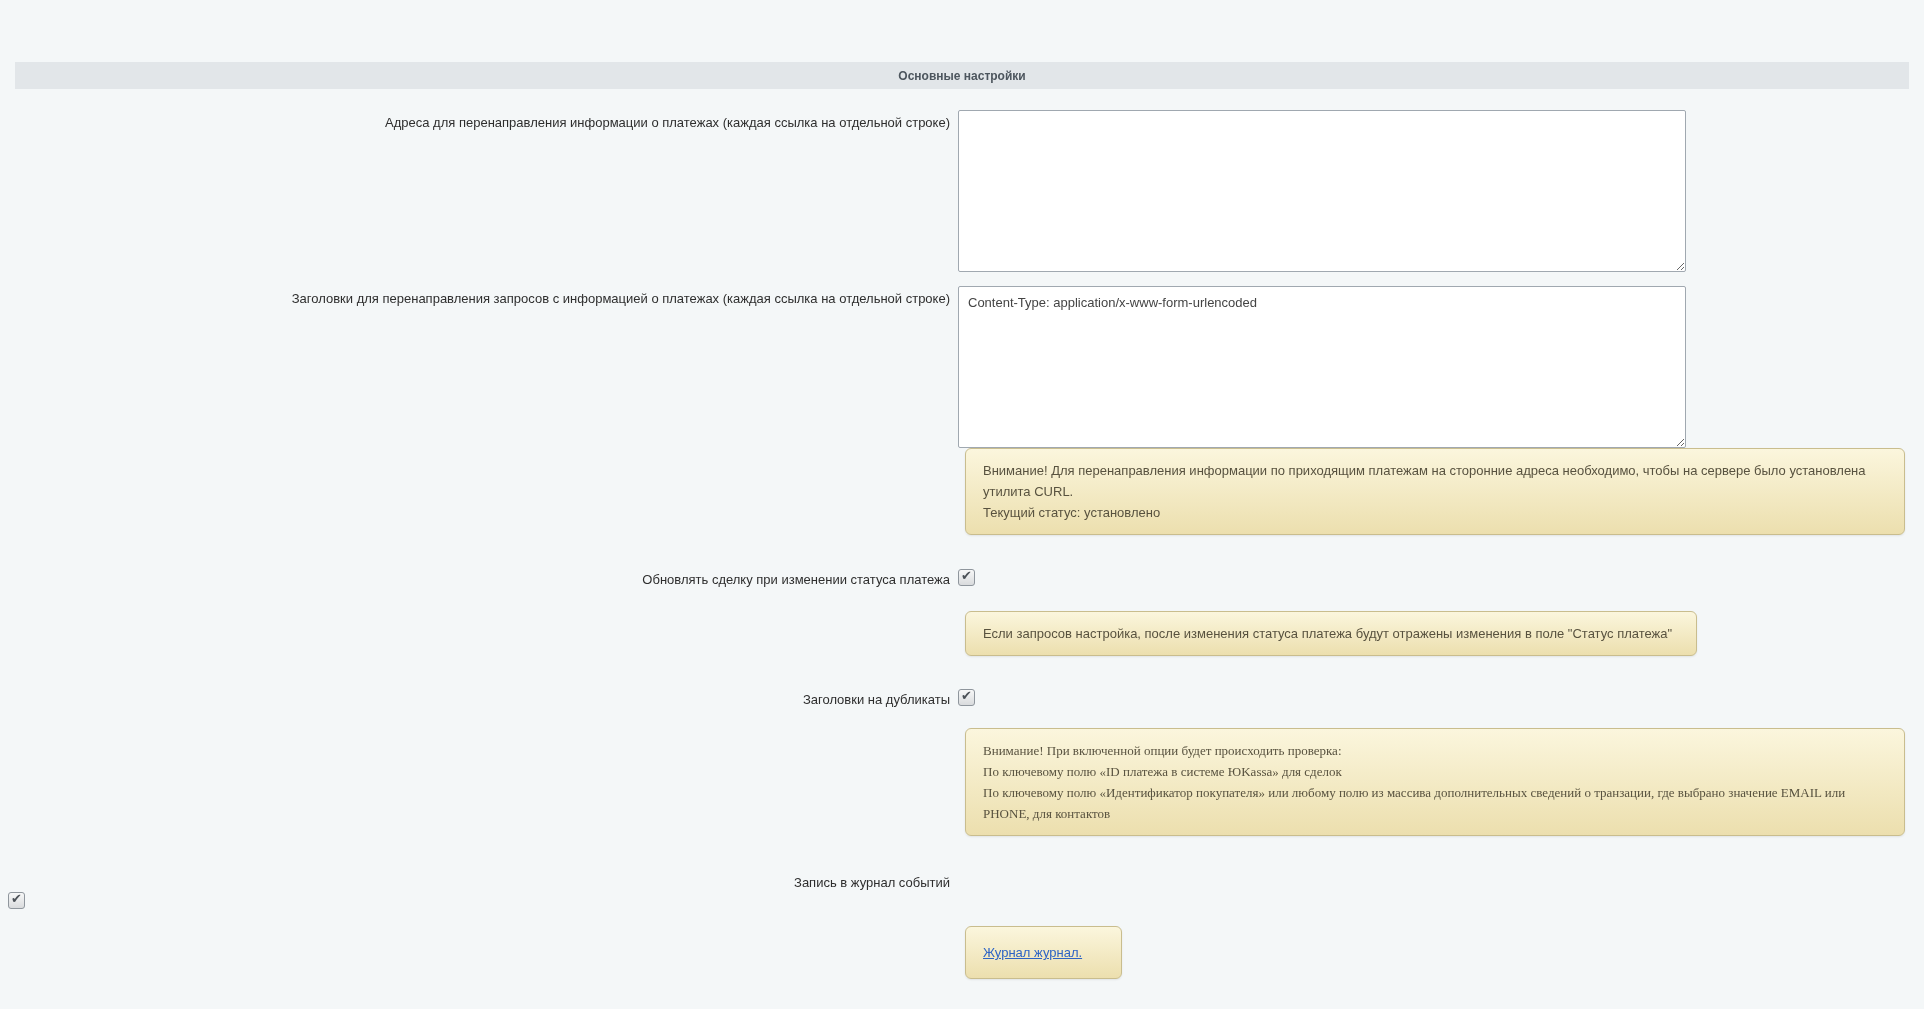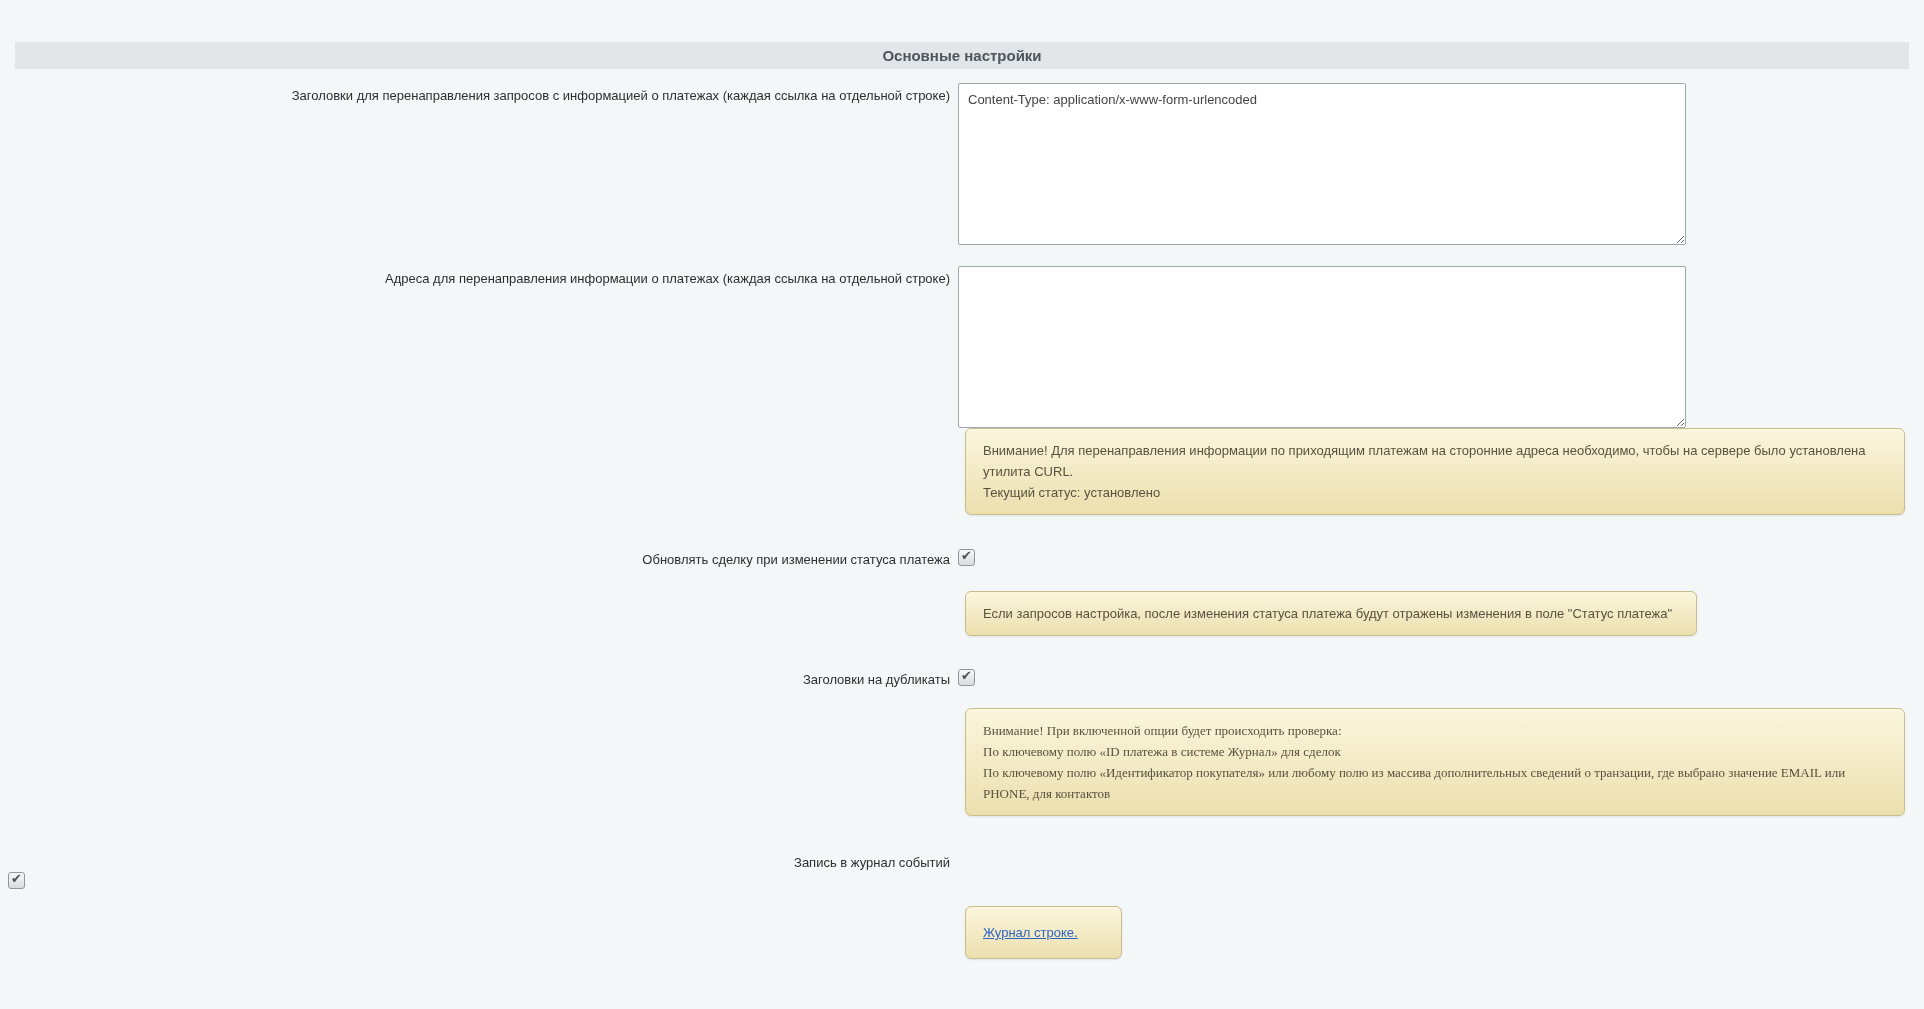--- a/index.html
+++ b/index.html
@@ -8,27 +8,27 @@
     background: #f4f7f8;
     font-family: "Liberation Sans", "DejaVu Sans", sans-serif;
   }
   .page {
     position: relative;
     width: 1924px;
     height: 1009px;
     overflow: hidden;
   }
   .section-header {
-    margin: 42px 15px 0 15px;
+    margin: 62px 15px 0 15px;
     height: 27px;
     background: #e2e6e9;
     display: flex;
     align-items: center;
     justify-content: center;
-    font-size: 15px;
+    font-size: 12px;
     font-weight: bold;
     color: #4d565e;
   }
   .row {
     display: flex;
     align-items: flex-start;
   }
   .lbl {
     flex: none;
     width: 950px;
@@ -110,28 +110,28 @@
 </style>
 </head>
 <body>
 
 <div class="page">
 
   <div class="section-header">
     <span>Основные настройки</span>
   </div>
 
+  <div class="row mt-r1">
+    <div class="lbl">Адреса для перенаправления информации о платежах (каждая ссылка на отдельной строке)</div>
+    <textarea class="ta ta-1 ctrl" style=""></textarea>
+  </div>
+
   <div class="row mt-r2">
     <div class="lbl">Заголовки для перенаправления запросов с информацией о платежах (каждая ссылка на отдельной строке)</div>
     <textarea class="ta ta-2 ctrl" style="">Content-Type: application/x-www-form-urlencoded</textarea>
-  </div>
-
-  <div class="row mt-r1">
-    <div class="lbl">Адреса для перенаправления информации о платежах (каждая ссылка на отдельной строке)</div>
-    <textarea class="ta ta-1 ctrl" style=""></textarea>
   </div>
 
   <div class="offset mt-w1">
     <div class="note note-wide">
       <div>Внимание! Для перенаправления информации по приходящим платежам на сторонние адреса необходимо, чтобы на сервере было установлена утилита CURL.</div>
       <div>Текущий статус: установлено</div>
     </div>
   </div>
 
   <div class="row cb-row mt-cb1">
@@ -146,29 +146,29 @@
   </div>
 
   <div class="row cb-row mt-cb2">
     <div class="lbl">Заголовки на дубликаты</div>
     <div class="checkbox ctrl checked"></div>
   </div>
 
   <div class="offset mt-w3">
     <div class="note note-wide">
       <div>Внимание! При включенной опции будет происходить проверка:</div>
-      <div>По ключевому полю «ID платежа в системе Журнал» для сделок</div>
+      <div>По ключевому полю «ID платежа в системе ЮKassa» для сделок</div>
       <div>По ключевому полю «Идентификатор покупателя» или любому полю из массива дополнительных сведений о транзации, где выбрано значение EMAIL или PHONE, для контактов</div>
     </div>
   </div>
 
   <div class="row cb-row mt-cb3">
     <div class="lbl">Запись в журнал событий</div>
     <div class="checkbox ctrl checked"></div>
   </div>
 
   <div class="offset mt-link">
     <div class="note note-link">
-      <a href="#">Журнал строке.</a>
+      <a href="#">Журнал журнал.</a>
     </div>
   </div>
 
 </div>
 
 </body></html>

